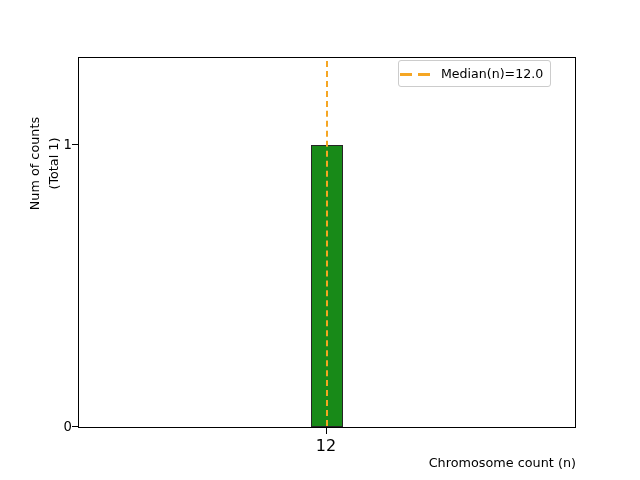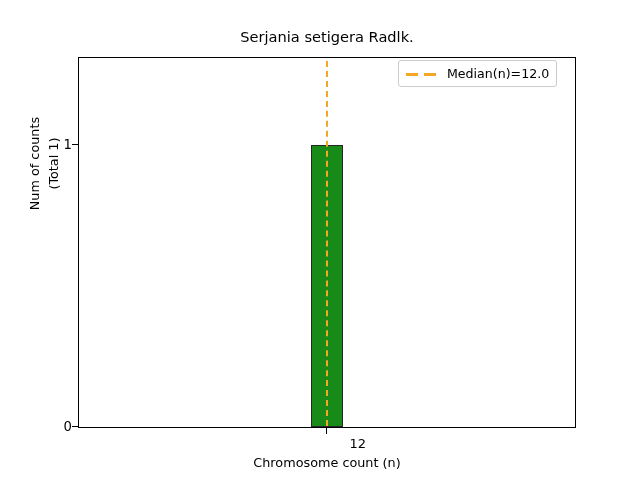--- a/index.html
+++ b/index.html
@@ -88,33 +88,33 @@
     position: absolute;
     top: 428px;
     width: 0;
     height: 6px;
     border-left: 1.1px solid #000000;
   }
   .xtick-label {
     position: absolute;
     top: 436px;
     width: 80px;
-    text-align: right;
-    font-size: 13px;
+    text-align: center;
+    font-size: 16px;
     color: #000000;
     transform: translateX(-40px);
   }
 
   
   #xlabel {
     position: absolute;
     left: 78px;
     top: 455px;
     width: 498px;
-    text-align: center;
+    text-align: right;
     font-size: 12.8px;
     color: #000000;
   }
 
   #ylabel {
     position: absolute;
     left: -145px;
     top: 145px;
     width: 380px;
     transform: rotate(-90deg);
@@ -129,21 +129,21 @@
   }
 
   
   #legend {
     position: absolute;
     left: 398px;
     top: 60px;
     border: 1px solid #cccccc;
     border-radius: 3px;
     background: #ffffff;
-    padding: 5px 7px 5px 6px;
+    padding: 5px 7px 5px 0;
     box-sizing: border-box;
   }
   .legend-row {
     display: flex;
     align-items: center;
   }
   .legend-sample {
     width: 34px;
     height: 14px;
     margin-right: 8px;
@@ -170,21 +170,20 @@
     width: 34px;
     margin-right: 8px;
     flex: 0 0 auto;
   }
 </style>
 </head>
 <body>
 
 <div id="figure">
 
-  <div id="chart-title">Serjania setigera Radlk.</div>
 
   <div class="ytick-wrap" style="top: 426px;">
     <span class="ytick-label">0</span>
   </div>
   <div class="ytick-mark" style="top: 426px;"></div>
 
   <div class="ytick-wrap" style="top: 144.321px;">
     <span class="ytick-label">1</span>
   </div>
   <div class="ytick-mark" style="top: 144.321px;"></div>

